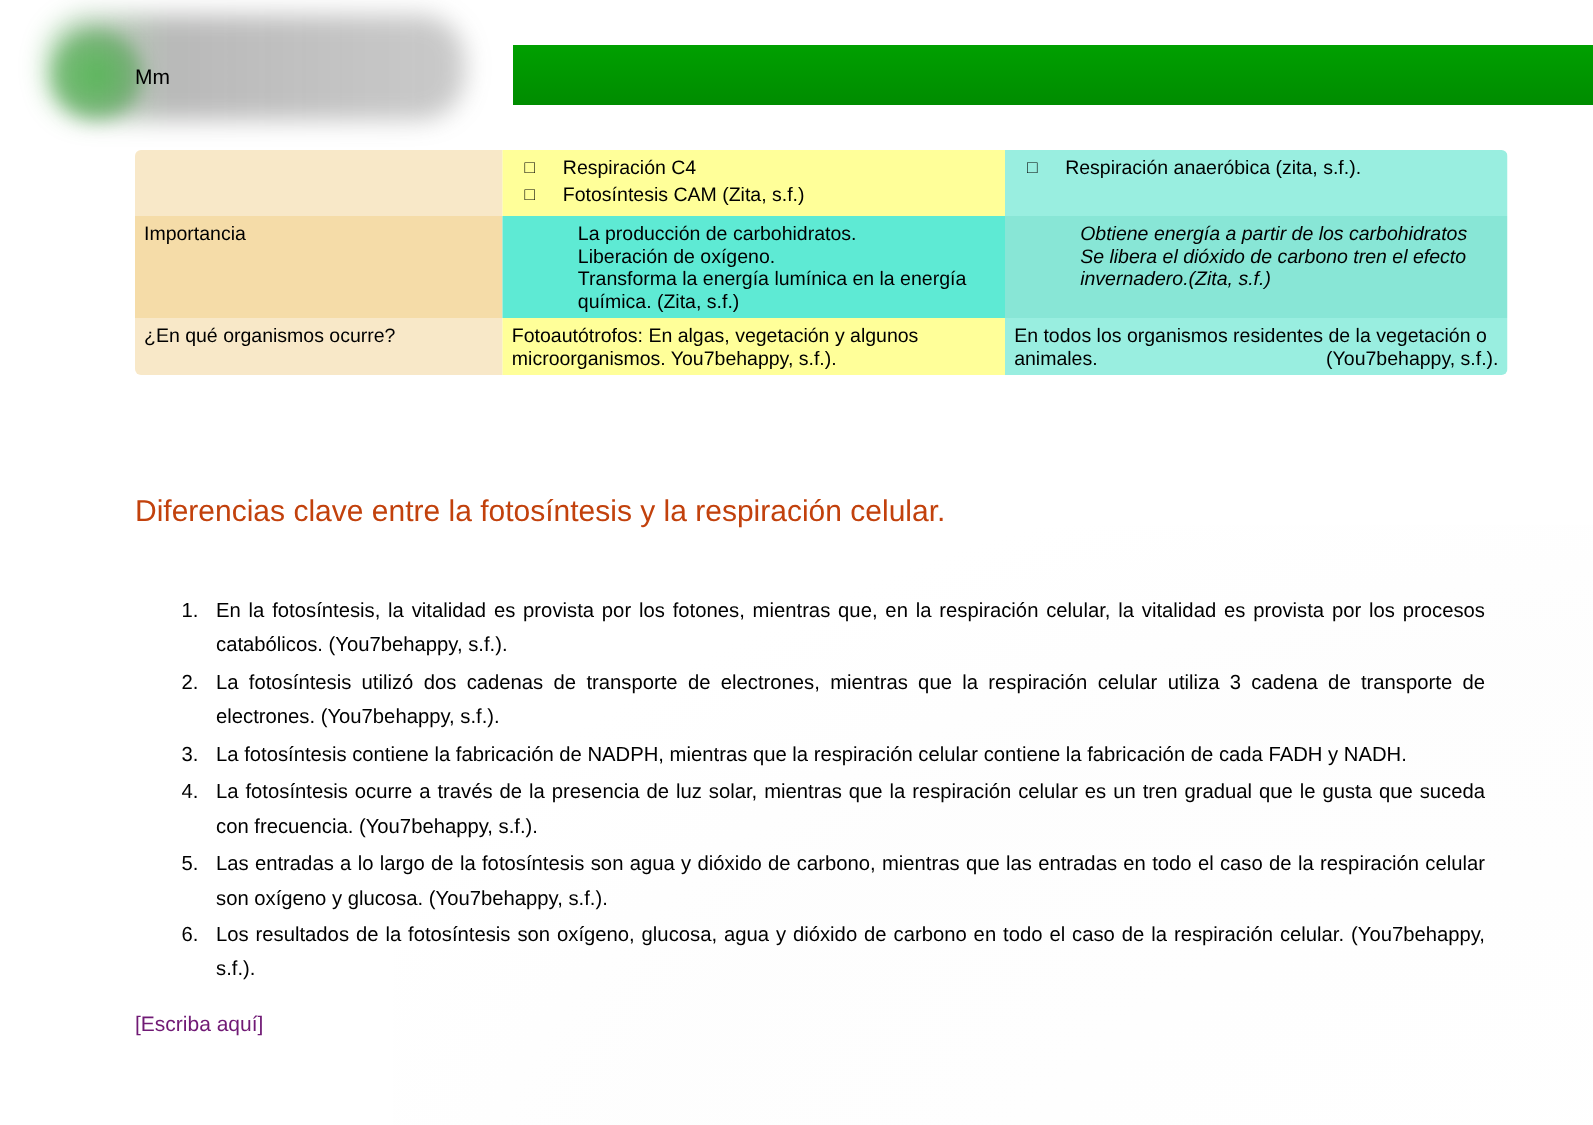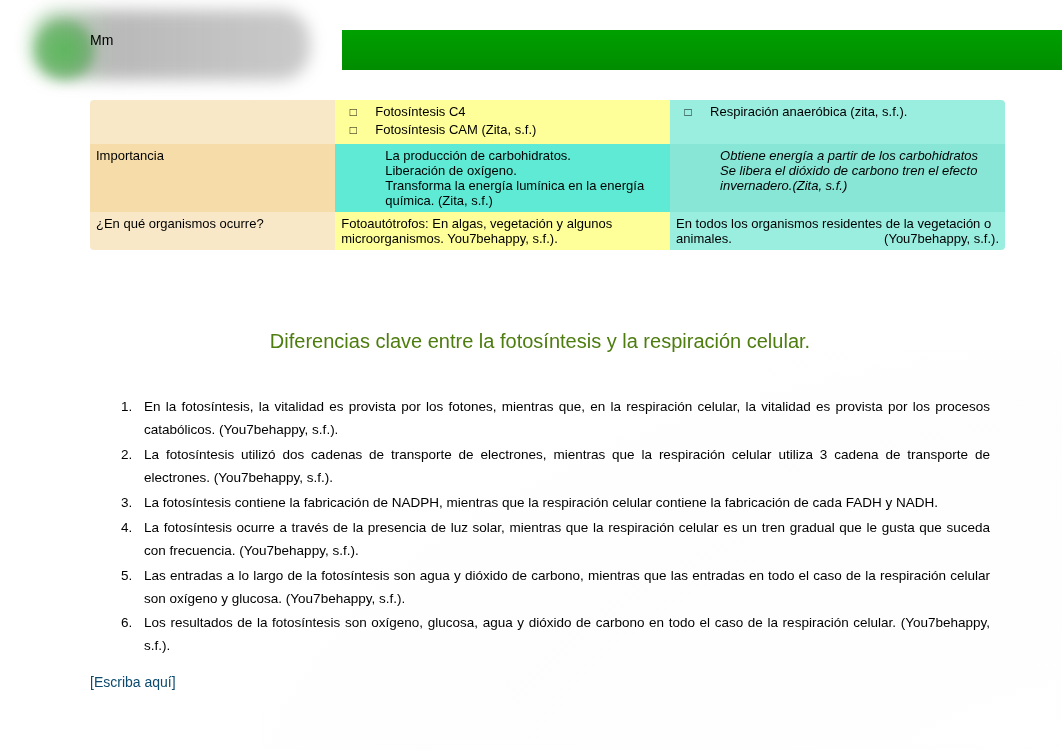--- a/index.html
+++ b/index.html
@@ -44,21 +44,21 @@
     top: 30px;
     right: 0;
     width: 720px;
     height: 40px;
     background: linear-gradient(180deg, #00a000 0%, #008c00 100%);
     filter: blur(0.5px);
     z-index: 0;
   }
   .header-text {
     position: absolute;
-    top: 32px;
+    top: 43px;
     left: 90px;
     font-size: 14px;
     color: #000;
     z-index: 2;
   }
 
   .table-wrap {
     position: absolute;
     top: 100px;
     left: 90px;
@@ -76,25 +76,25 @@
   .row-alt .col-a { background: #f5dca8; }
   .row-alt .col-b { background: #5eead4; }
   .row-alt .col-c { background: #88e6d6; font-style: italic; }
   .bullet-line { display: flex; align-items: flex-start; }
   .bullet-mark { width: 24px; flex-shrink:0; text-align:center; font-size:10px; line-height:18px; }
   .bullet-text { flex: 1; padding-left: 10px; }
   .indent { padding-left: 44px; }
   .cite-right { float: right; }
 
   .section { position: absolute; left: 90px; width: 900px; z-index: 2; }
-  .sec-title { color: #4d7c0f; font-size: 20px; font-weight: normal; text-align: center; }
+  .sec-title { color: #c2410c; font-size: 20px; font-weight: normal; }
   .num-list { list-style: decimal; padding-left: 46px; font-size: 13.5px; color: #000; line-height: 1.7; text-align: justify; }
   .num-list li { padding-left: 8px; margin-bottom: 2px; }
 
-  .footer-placeholder { position: absolute; bottom: 60px; left: 90px; font-size: 14px; color: #0c4a6e; z-index: 2; }
+  .footer-placeholder { position: absolute; bottom: 60px; left: 90px; font-size: 14px; color: #701a75; z-index: 2; }
 
   .bg-fade {
     position: absolute;
     bottom: -100px; right: -100px;
     width: 900px; height: 500px;
     background: radial-gradient(ellipse at bottom right, rgba(255,255,255,0.95), rgba(240,240,240,0.1) 60%, transparent 80%);
     z-index: 0;
   }
 </style>
 </head>
@@ -110,21 +110,21 @@
 <div class="header-text">Mm</div>
 
 <div class="table-wrap">
   <div class="tbl">
 
     <div class="row">
       <div class="cell col-a"></div>
       <div class="cell col-b">
         <div class="bullet-line">
             <span class="bullet-mark">🞎</span>
-            <span class="bullet-text">Fotosíntesis C4</span>
+            <span class="bullet-text">Respiración C4</span>
           </div>
         <div class="bullet-line">
             <span class="bullet-mark">🞎</span>
             <span class="bullet-text">Fotosíntesis CAM (Zita, s.f.)</span>
           </div>
       </div>
       <div class="cell col-c">
         <div class="bullet-line">
             <span class="bullet-mark">🞎</span>
             <span class="bullet-text">Respiración anaeróbica (zita, s.f.).</span>

